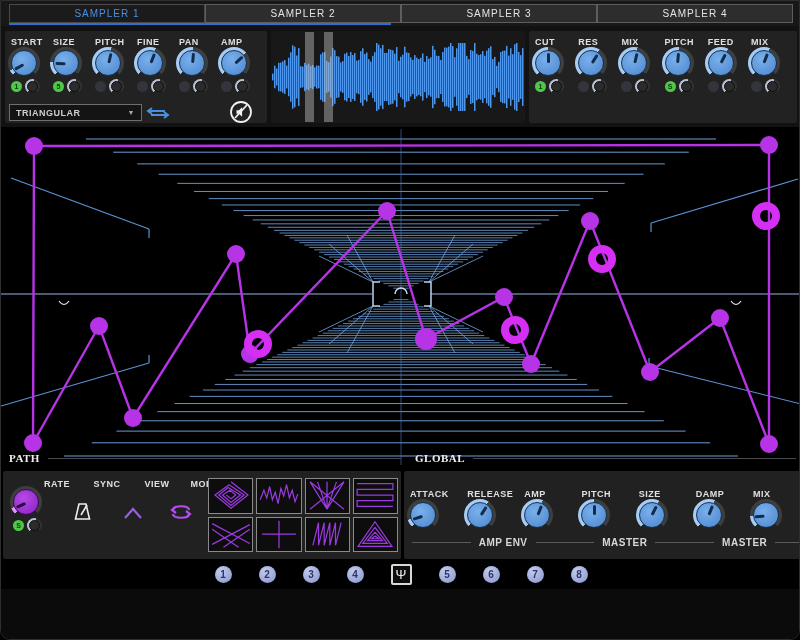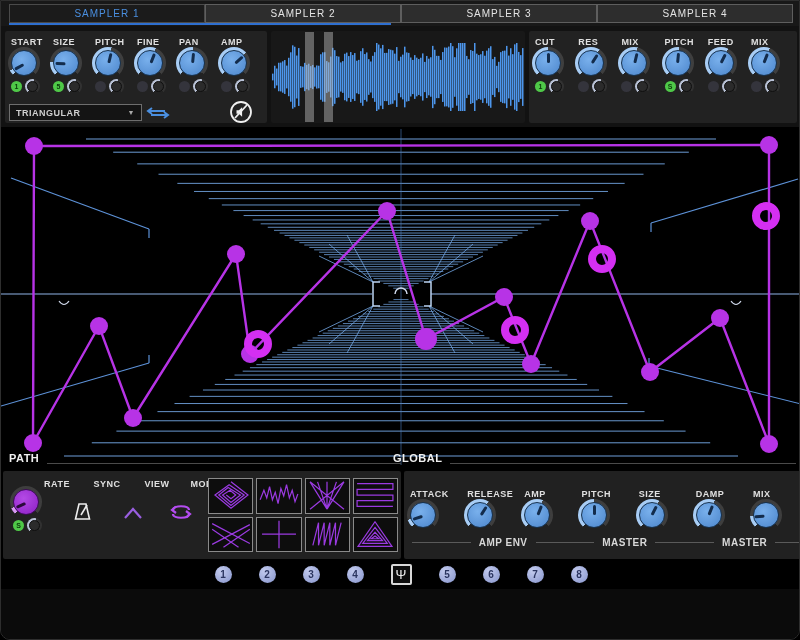--- a/index.html
+++ b/index.html
@@ -42,21 +42,21 @@
   #swap-icon{position:absolute;left:144px;top:76px;width:26px;height:20px;}
   #mute-btn{position:absolute;left:228px;top:74px;width:24px;height:24px;}
   
   #wave-svg{position:absolute;left:1px;top:1px;}
   #file-row{position:absolute;left:270px;top:103px;width:254px;height:18px;display:flex;align-items:center;}
   .nav-arrow{color:#e8e8e8;font-size:16px;font-weight:bold;width:26px;text-align:center;line-height:16px;cursor:default;}
   #file-box{flex:1;height:16px;background:#4a8fd4;color:#0b1b33;font-size:11px;display:flex;align-items:center;justify-content:center;overflow:hidden;}
   
   #viz{position:absolute;left:0;top:126px;width:800px;height:341px;background:#000;}
   #viz-labels{position:absolute;left:0;top:325px;width:800px;height:16px;font-size:11px;color:#f0f0f0;}
-  .viz-label{position:absolute;display:flex;align-items:flex-end;gap:8px;font-weight:bold;letter-spacing:.5px;}
+  .viz-label{position:absolute;display:flex;align-items:center;gap:8px;font-weight:bold;letter-spacing:.5px;font-family:Liberation Serif, serif;}
   .viz-label .rule{height:1px;background:#4a4a4a;}
   
   #panel-path{position:absolute;left:2px;top:470px;width:398px;height:88px;background:#212121;border-radius:2px;}
   #panel-global{position:absolute;left:403px;top:470px;width:438px;height:88px;background:#212121;border-radius:2px;}
   .sec-label{font-size:9px;font-weight:bold;color:#e0e0e0;letter-spacing:.5px;padding-left:48px;}
   .icon-col{position:absolute;display:flex;flex-direction:column;align-items:center;}
   #thumbs{position:absolute;left:205px;top:7px;width:190px;height:74px;display:grid;grid-template-columns:repeat(4,1fr);grid-template-rows:repeat(2,1fr);gap:3px;}
   .thumb{background:#0d0d0d;border:1px solid #8a8a8a;display:flex;align-items:center;justify-content:center;}
   #global-knobs{position:absolute;left:0;top:12px;width:395px;}
   #global-groups{position:absolute;left:8px;right:8px;top:66px;display:flex;align-items:center;gap:8px;}
@@ -567,21 +567,21 @@
         <circle cx="257" cy="217" r="10" fill="none" stroke="#d42ff2" stroke-width="8"></circle>
         <circle cx="514" cy="203" r="10" fill="none" stroke="#d42ff2" stroke-width="8"></circle>
         <circle cx="601" cy="132" r="10" fill="none" stroke="#d42ff2" stroke-width="8"></circle>
         <circle cx="765" cy="89" r="10" fill="none" stroke="#d42ff2" stroke-width="8"></circle>
       </svg>
     <div id="viz-labels">
       <div class="viz-label" style="left:8px;right:400px;">
         <span>PATH</span>
         <span class="rule" style="flex:1"></span>
       </div>
-      <div class="viz-label" style="left:392px;right:5px;">
+      <div class="viz-label" style="left:414px;right:5px;">
         <span>GLOBAL</span>
         <span class="rule" style="flex:1"></span>
       </div>
     </div>
   </div>
 
   <div id="panel-path">
     <div class="icon-col" style="left:8px;top:8px;width:44px;">
       <div class="sec-label">RATE</div>
       <div id="rate-knob-slot">

